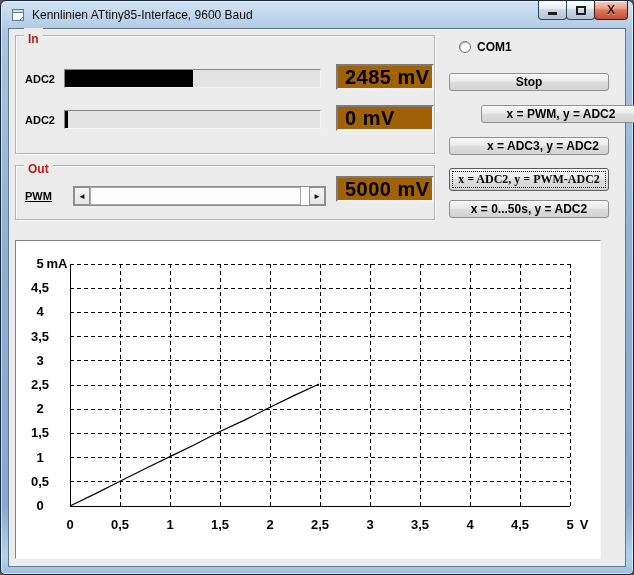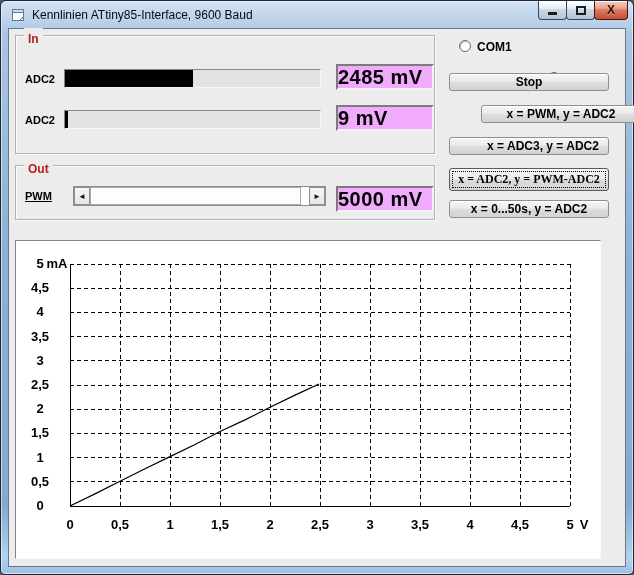--- a/index.html
+++ b/index.html
@@ -24,30 +24,30 @@
   
   .client{position:absolute;left:7px;top:27px;right:7px;bottom:7px;background:#ececec;border:1px solid #64788c;}
   .lbl{position:absolute;font:bold 11px "Liberation Sans",sans-serif;color:#000;}
   
   .group{position:absolute;border:1px solid #b2b2b2;box-shadow:1px 1px 0 #fbfbfb,inset 1px 1px 0 #fbfbfb;}
   .group .legend{position:absolute;top:-8px;left:8px;background:#ececec;padding:4px 4px;font:bold 12px "Liberation Sans",sans-serif;color:#b91c1c;}
   
   .pbar{position:absolute;width:257px;height:19px;border:1px solid;border-color:#868686 #f6f6f6 #f6f6f6 #868686;background:#e3e3e3;}
   .pfill{height:100%;background:#000;}
   
-  .valbox{position:absolute;width:98px;height:26px;border:2px solid;border-color:#7b7b7b #f2f2f2 #f2f2f2 #7b7b7b;background:#f0abfc;
-    font:bold 20px/22px "Liberation Sans",sans-serif;color:#000;letter-spacing:.5px;white-space:nowrap;}
+  .valbox{position:absolute;width:98px;height:26px;border:2px solid;border-color:#7b7b7b #f2f2f2 #f2f2f2 #7b7b7b;background:#a16207;
+    font:bold 20px/22px "Liberation Sans",sans-serif;color:#000;padding-left:7px;letter-spacing:.5px;white-space:nowrap;}
   
   .hscroll{position:absolute;width:253px;height:20px;border:1px solid #8d8d8d;background:#fff;}
   .sbtn{position:absolute;top:0;bottom:0;width:16px;background:linear-gradient(180deg,#f6f6f6,#e6e6e6);border:1px solid #909090;
     display:flex;align-items:center;justify-content:center;font-size:8px;color:#111;cursor:default;}
   .sbtn.left{left:0;} .sbtn.right{right:0;}
   .sthumb{position:absolute;top:0;bottom:0;left:16px;width:211px;background:#fdfdfd;border:1px solid #a8a8a8;}
   
-  .radio{position:absolute;display:flex;align-items:flex-start;gap:6px;cursor:default;}
+  .radio{position:absolute;display:flex;align-items:center;gap:6px;cursor:default;}
   .rcircle{width:12px;height:12px;border-radius:50%;border:1px solid #6d6d6d;background:#fff;position:relative;
     box-shadow:inset 1px 1px 1px rgba(0,0,0,.25);}
   .radio.checked .rcircle::after{content:"";position:absolute;left:3px;top:3px;width:4px;height:4px;border-radius:50%;background:#0a0a0a;}
   .rlabel{font:bold 12px "Liberation Sans",sans-serif;color:#000;}
   
   .pushbtn{position:absolute;left:440px;width:160px;height:18px;border:1px solid #8f8f8f;border-radius:3px;
     background:linear-gradient(180deg,#f6f6f6 0%,#ebebeb 45%,#dddddd 50%,#d3d3d3 100%);
     box-shadow:inset 0 1px 0 #fff;display:flex;align-items:center;justify-content:center;
     font:bold 12px "Liberation Sans",sans-serif;color:#000;cursor:default;}
   .pushbtn.focused{border-color:#5a5a5a;outline:1px dotted #000;outline-offset:-4px;height:23px;}
@@ -94,36 +94,36 @@
         <span class="legend">In</span>
         <span class="lbl" style="left:9px;top:37px;">ADC2</span>
         <div class="pbar" style="left:48px;top:33px;">
           <div class="pfill" style="width: 50.3%;"></div>
         </div>
         <div class="valbox" style="left:320px;top:28px;">2485 mV</div>
         <span class="lbl" style="left:9px;top:78px;">ADC2</span>
         <div class="pbar" style="left:48px;top:74px;">
           <div class="pfill" style="width: 1.2%;"></div>
         </div>
-        <div class="valbox" style="left:320px;top:69px;">9 mV</div>
+        <div class="valbox" style="left:320px;top:69px;">0 mV</div>
       </div>
 
       <div class="group" style="left:6px;top:136px;width:420px;height:55px;">
         <span class="legend">Out</span>
         <span class="lbl" style="left:9px;top:24px;text-decoration:underline;">PWM</span>
         <div class="hscroll" style="left:57px;top:20px;">
           <div class="sbtn left">
               <span>◄</span>
             </div>
           <div class="sthumb"></div>
           <div class="sbtn right">
               <span>►</span>
             </div>
         </div>
-        <div class="valbox" style="left:320px;top:20px;">5000 mV</div>
+        <div class="valbox" style="left:320px;top:10px;">5000 mV</div>
       </div>
 
       <div class="radio" style="left:450px;top:11px;">
         <span class="rcircle"></span>
         <span class="rlabel">COM1</span>
       </div>
       <div class="radio checked" style="left:539px;top:11px;margin-top:32px;">
         <span class="rcircle"></span>
         <span class="rlabel">COM2</span>
       </div>

